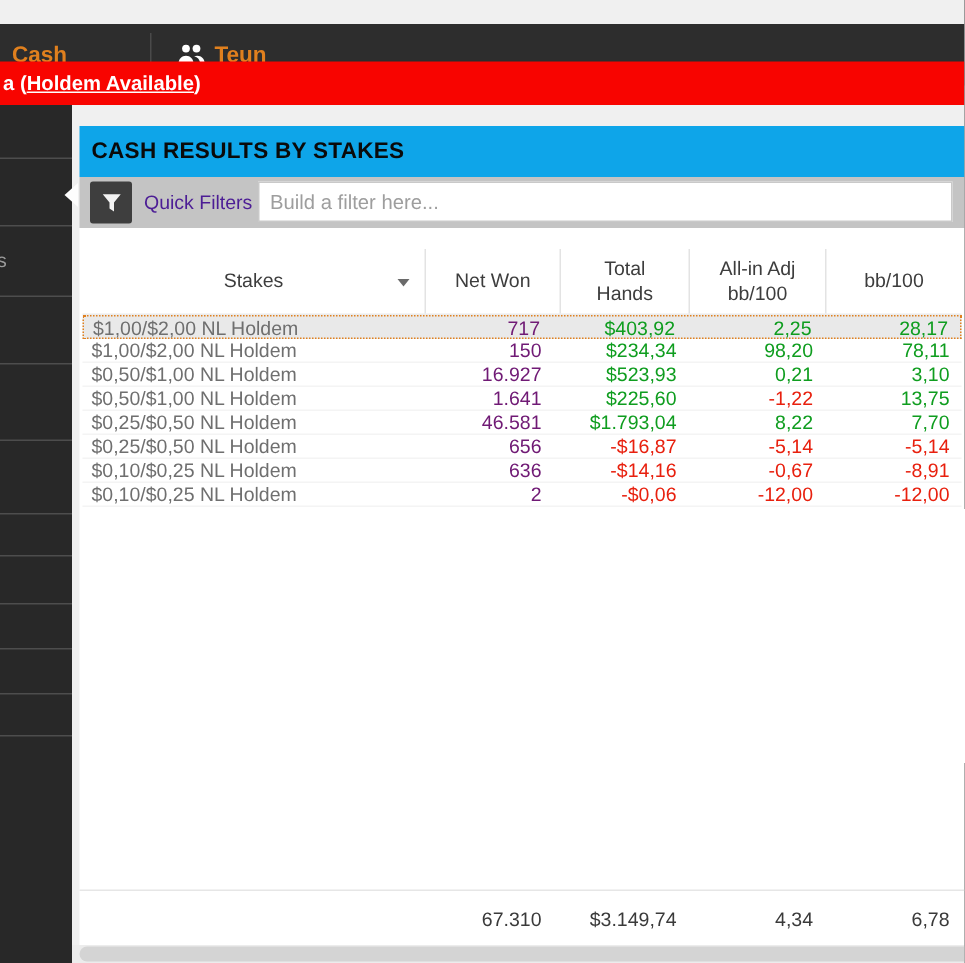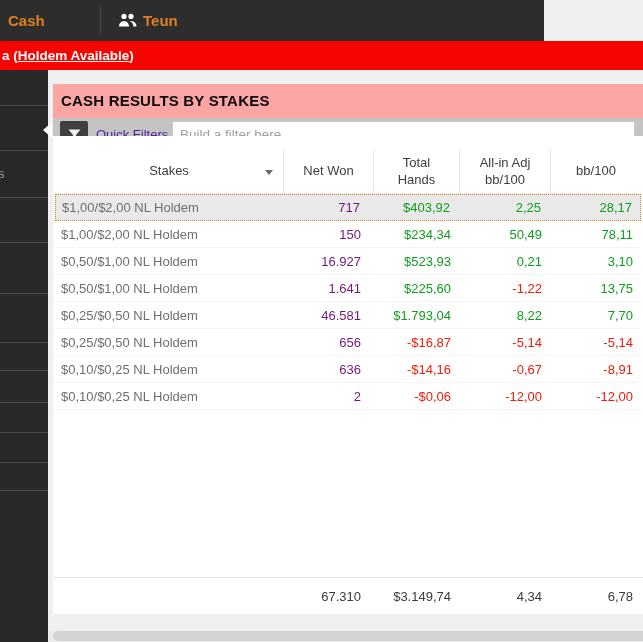--- a/index.html
+++ b/index.html
@@ -1,20 +1,20 @@
 <!DOCTYPE html>
 <html style="--pos: #0f9d1f; --neg: #e8200e; --accent: #e0801e;"><head>
 <meta charset="utf-8">
 <style>
   html,body{margin:0;padding:0;background:#555;}
   .app{position:relative;width:643px;height:642px;overflow:hidden;
        font-family:"Liberation Sans",sans-serif;background:#f0f0f0;}
 
   
-  .topbar{position:absolute;left:0;top:0;width:544px;height:41px;background:#2d2d2d;}
+  .topbar{position:absolute;left:0;top:16px;width:643px;height:41px;background:#2d2d2d;}
   .tab-cash{position:absolute;left:8px;top:0;height:41px;line-height:41px;
             color:var(--accent);font-size:15px;font-weight:600;cursor:default;}
   .topbar-divider{position:absolute;left:100px;top:6px;width:1px;height:28px;background:#4a4a4a;}
   .user-tab{position:absolute;left:118px;top:0;height:41px;display:flex;align-items:center;gap:6px;}
   .user-tab .label{color:var(--accent);font-size:15px;font-weight:600;}
   .users-icon{display:block;}
 
   
   .banner{position:absolute;left:0;top:41px;width:643px;height:29px;background:#f80400;
           color:#fff;font-size:13.5px;font-weight:700;display:flex;align-items:center;}
@@ -23,55 +23,55 @@
   .banner-link{color:#fff;text-decoration:underline;cursor:pointer;}
 
   
   .sidebar{position:absolute;left:0;top:70px;width:48px;height:572px;background:#282828;overflow:hidden;}
   .sidebar .divider{position:absolute;left:0;width:48px;height:1px;background:#4d4d4d;}
   .sidebar-cutoff{position:absolute;left:-2px;top:96px;color:#9a9a9a;font-size:13px;cursor:pointer;}
 
   
   .main-bg{position:absolute;left:48px;top:70px;width:595px;height:572px;background:#f0f0f0;}
 
-  .title-row{position:absolute;left:53px;top:84px;width:590px;height:34px;background:#fca5a5;}
+  .title-row{position:absolute;left:53px;top:84px;width:590px;height:34px;background:#0ea5e9;}
   .page-title{position:absolute;left:8px;top:0;margin:0;height:34px;line-height:34px;
               font-size:15px;font-weight:700;color:#0a0a0a;letter-spacing:.2px;}
   .save-link{position:absolute;left:181px;top:0;height:34px;line-height:35px;
              font-size:13px;color:#1a1a1a;text-decoration:underline;cursor:pointer;}
 
   
   .filter-bar{position:absolute;left:53px;top:118px;width:590px;height:34px;background:#c4c4c4;}
   .collapse-arrow{position:absolute;left:43px;top:122px;width:0;height:0;
                   border-top:8px solid transparent;border-bottom:8px solid transparent;
                   border-right:9px solid #fdfdfd;cursor:pointer;z-index:3;}
   .filter-btn{position:absolute;left:7px;top:3px;width:28px;height:28px;background:#3e3e3e;
               border:none;border-radius:2px;display:flex;align-items:center;justify-content:center;cursor:pointer;padding:0;}
   .filter-label{position:absolute;left:43px;top:0;height:34px;line-height:34px;font-size:13px;color:#4c1d95;}
   .filter-input{position:absolute;left:119px;top:3px;width:463px;height:27px;box-sizing:border-box;
                 border:1px solid #c9c9c9;background:#fff;font-family:"Liberation Sans",sans-serif;
                 font-size:13.5px;color:#14532d;padding:0 7px;outline:none;}
   .filter-input::placeholder{color:#9e9e9e;}
 
   
-  .table-panel{position:absolute;left:53px;top:136px;width:590px;height:478px;background:#fff;}
+  .table-panel{position:absolute;left:53px;top:152px;width:590px;height:478px;background:#fff;}
   .thead{display:flex;margin:14px 2px 0 2px;height:44px;border-bottom:1px solid #ececec;box-sizing:border-box;}
   .th{display:flex;align-items:center;justify-content:center;font-size:13px;color:#3d3d3d;
       text-align:center;white-space:pre-line;line-height:1.25;box-sizing:border-box;cursor:pointer;}
   .th.sep{border-left:1px solid #e3e3e3;}
   .c-stakes{flex:1;position:relative;}
   .c-hands{width:86px;}
   .c-net{width:90px;}
   .c-allin{width:91px;}
   .c-bb{width:91px;}
   .sort-arrow{position:absolute;right:10px;top:50%;margin-top:-2px;width:0;height:0;
               border-left:4px solid transparent;border-right:4px solid transparent;
               border-top:5px solid #6a6a6a;cursor:pointer;}
 
-  .tr{display:flex;align-items:center;height:27px;margin:0 2px;box-sizing:border-box;
+  .tr{display:flex;align-items:center;height:16px;margin:0 2px;box-sizing:border-box;
       border-bottom:1px solid #f4f4f4;font-size:13px;cursor:pointer;}
   .tr.selected{background:#e9e9e9;border:1px dotted var(--accent);}
   .td{box-sizing:border-box;overflow:hidden;white-space:nowrap;}
   .td.c-stakes{display:block;flex:1;padding-left:6px;color:#6f6f6f;text-align:left;}
   .td.num{text-align:right;padding-right:8px;}
   .td.hands{color:#701a75;}
   .pos{color:var(--pos);}
   .neg{color:var(--neg);}
 
   .totals{position:absolute;left:0;right:0;bottom:0;height:37px;border-top:1px solid #e6e6e6;
@@ -162,21 +162,21 @@
     <div class="td num c-hands hands">717</div>
     <div class="td num c-net pos">$403,92</div>
     <div class="td num c-allin pos">2,25</div>
     <div class="td num c-bb pos">28,17</div>
   </div>
 
   <div class="tr">
     <div class="td c-stakes">$1,00/$2,00 NL Holdem</div>
     <div class="td num c-hands hands">150</div>
     <div class="td num c-net pos">$234,34</div>
-    <div class="td num c-allin pos">50,49</div>
+    <div class="td num c-allin pos">98,20</div>
     <div class="td num c-bb pos">78,11</div>
   </div>
 
   <div class="tr">
     <div class="td c-stakes">$0,50/$1,00 NL Holdem</div>
     <div class="td num c-hands hands">16.927</div>
     <div class="td num c-net pos">$523,93</div>
     <div class="td num c-allin pos">0,21</div>
     <div class="td num c-bb pos">3,10</div>
   </div>

